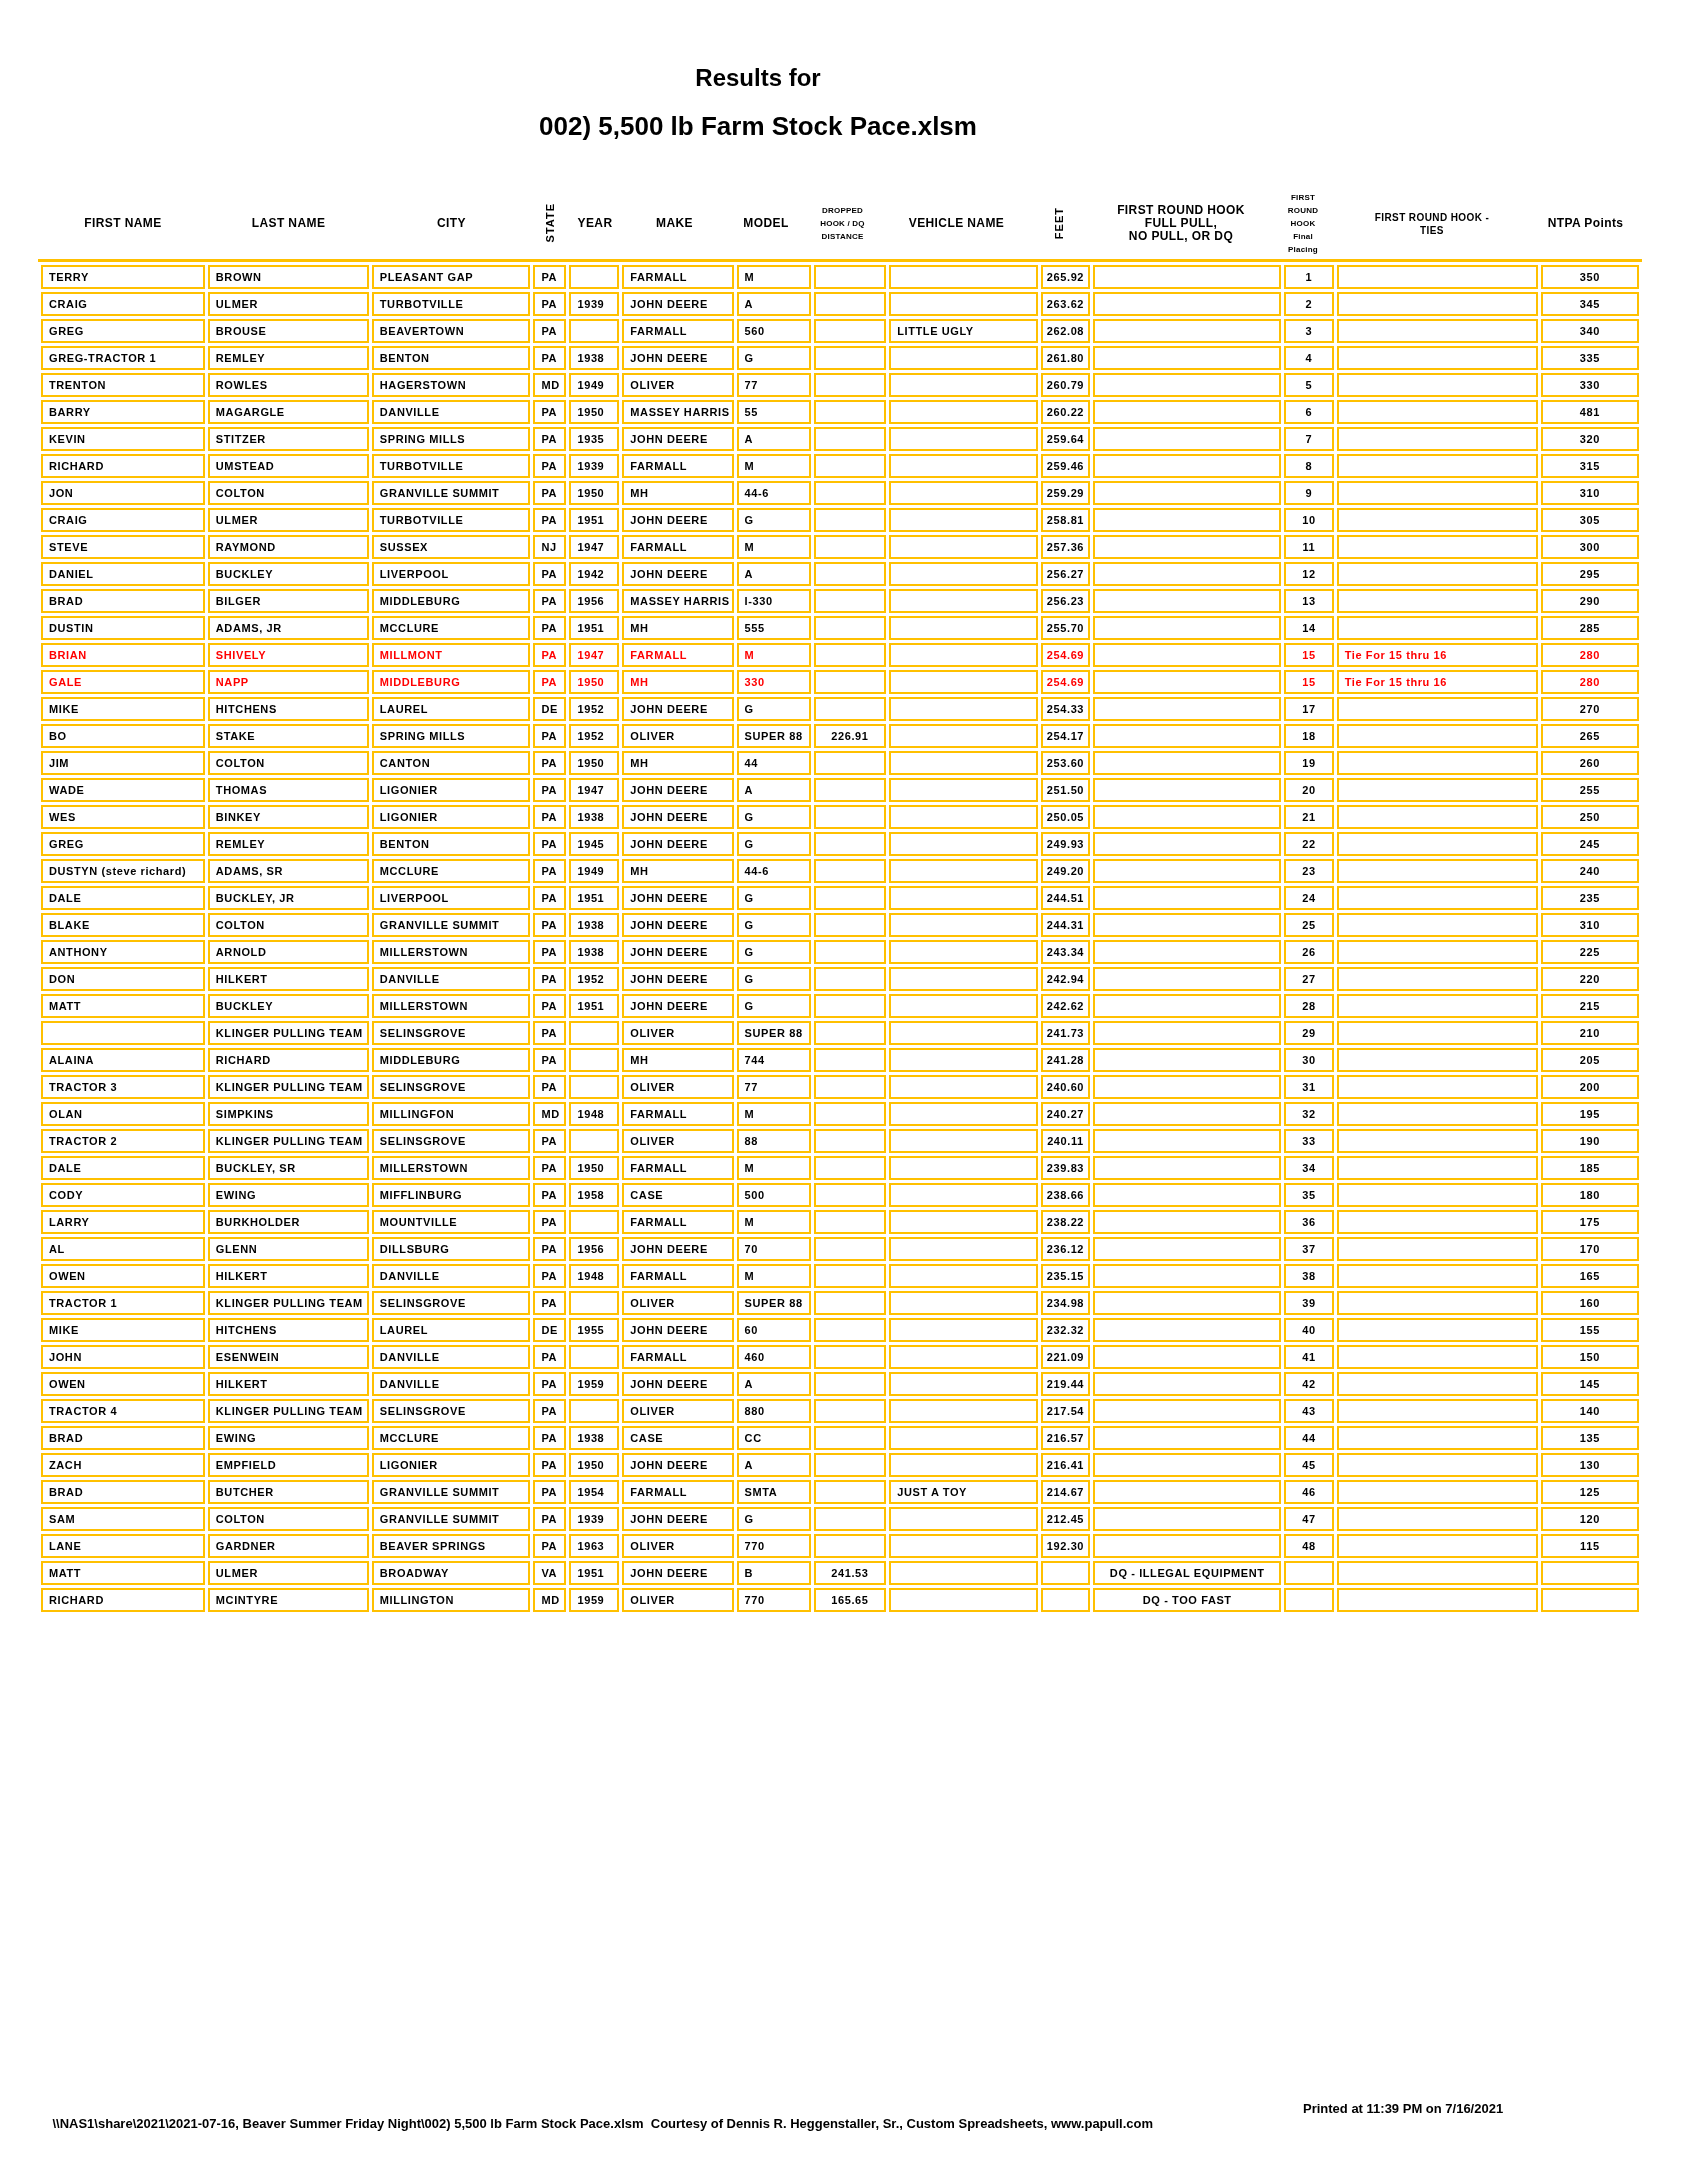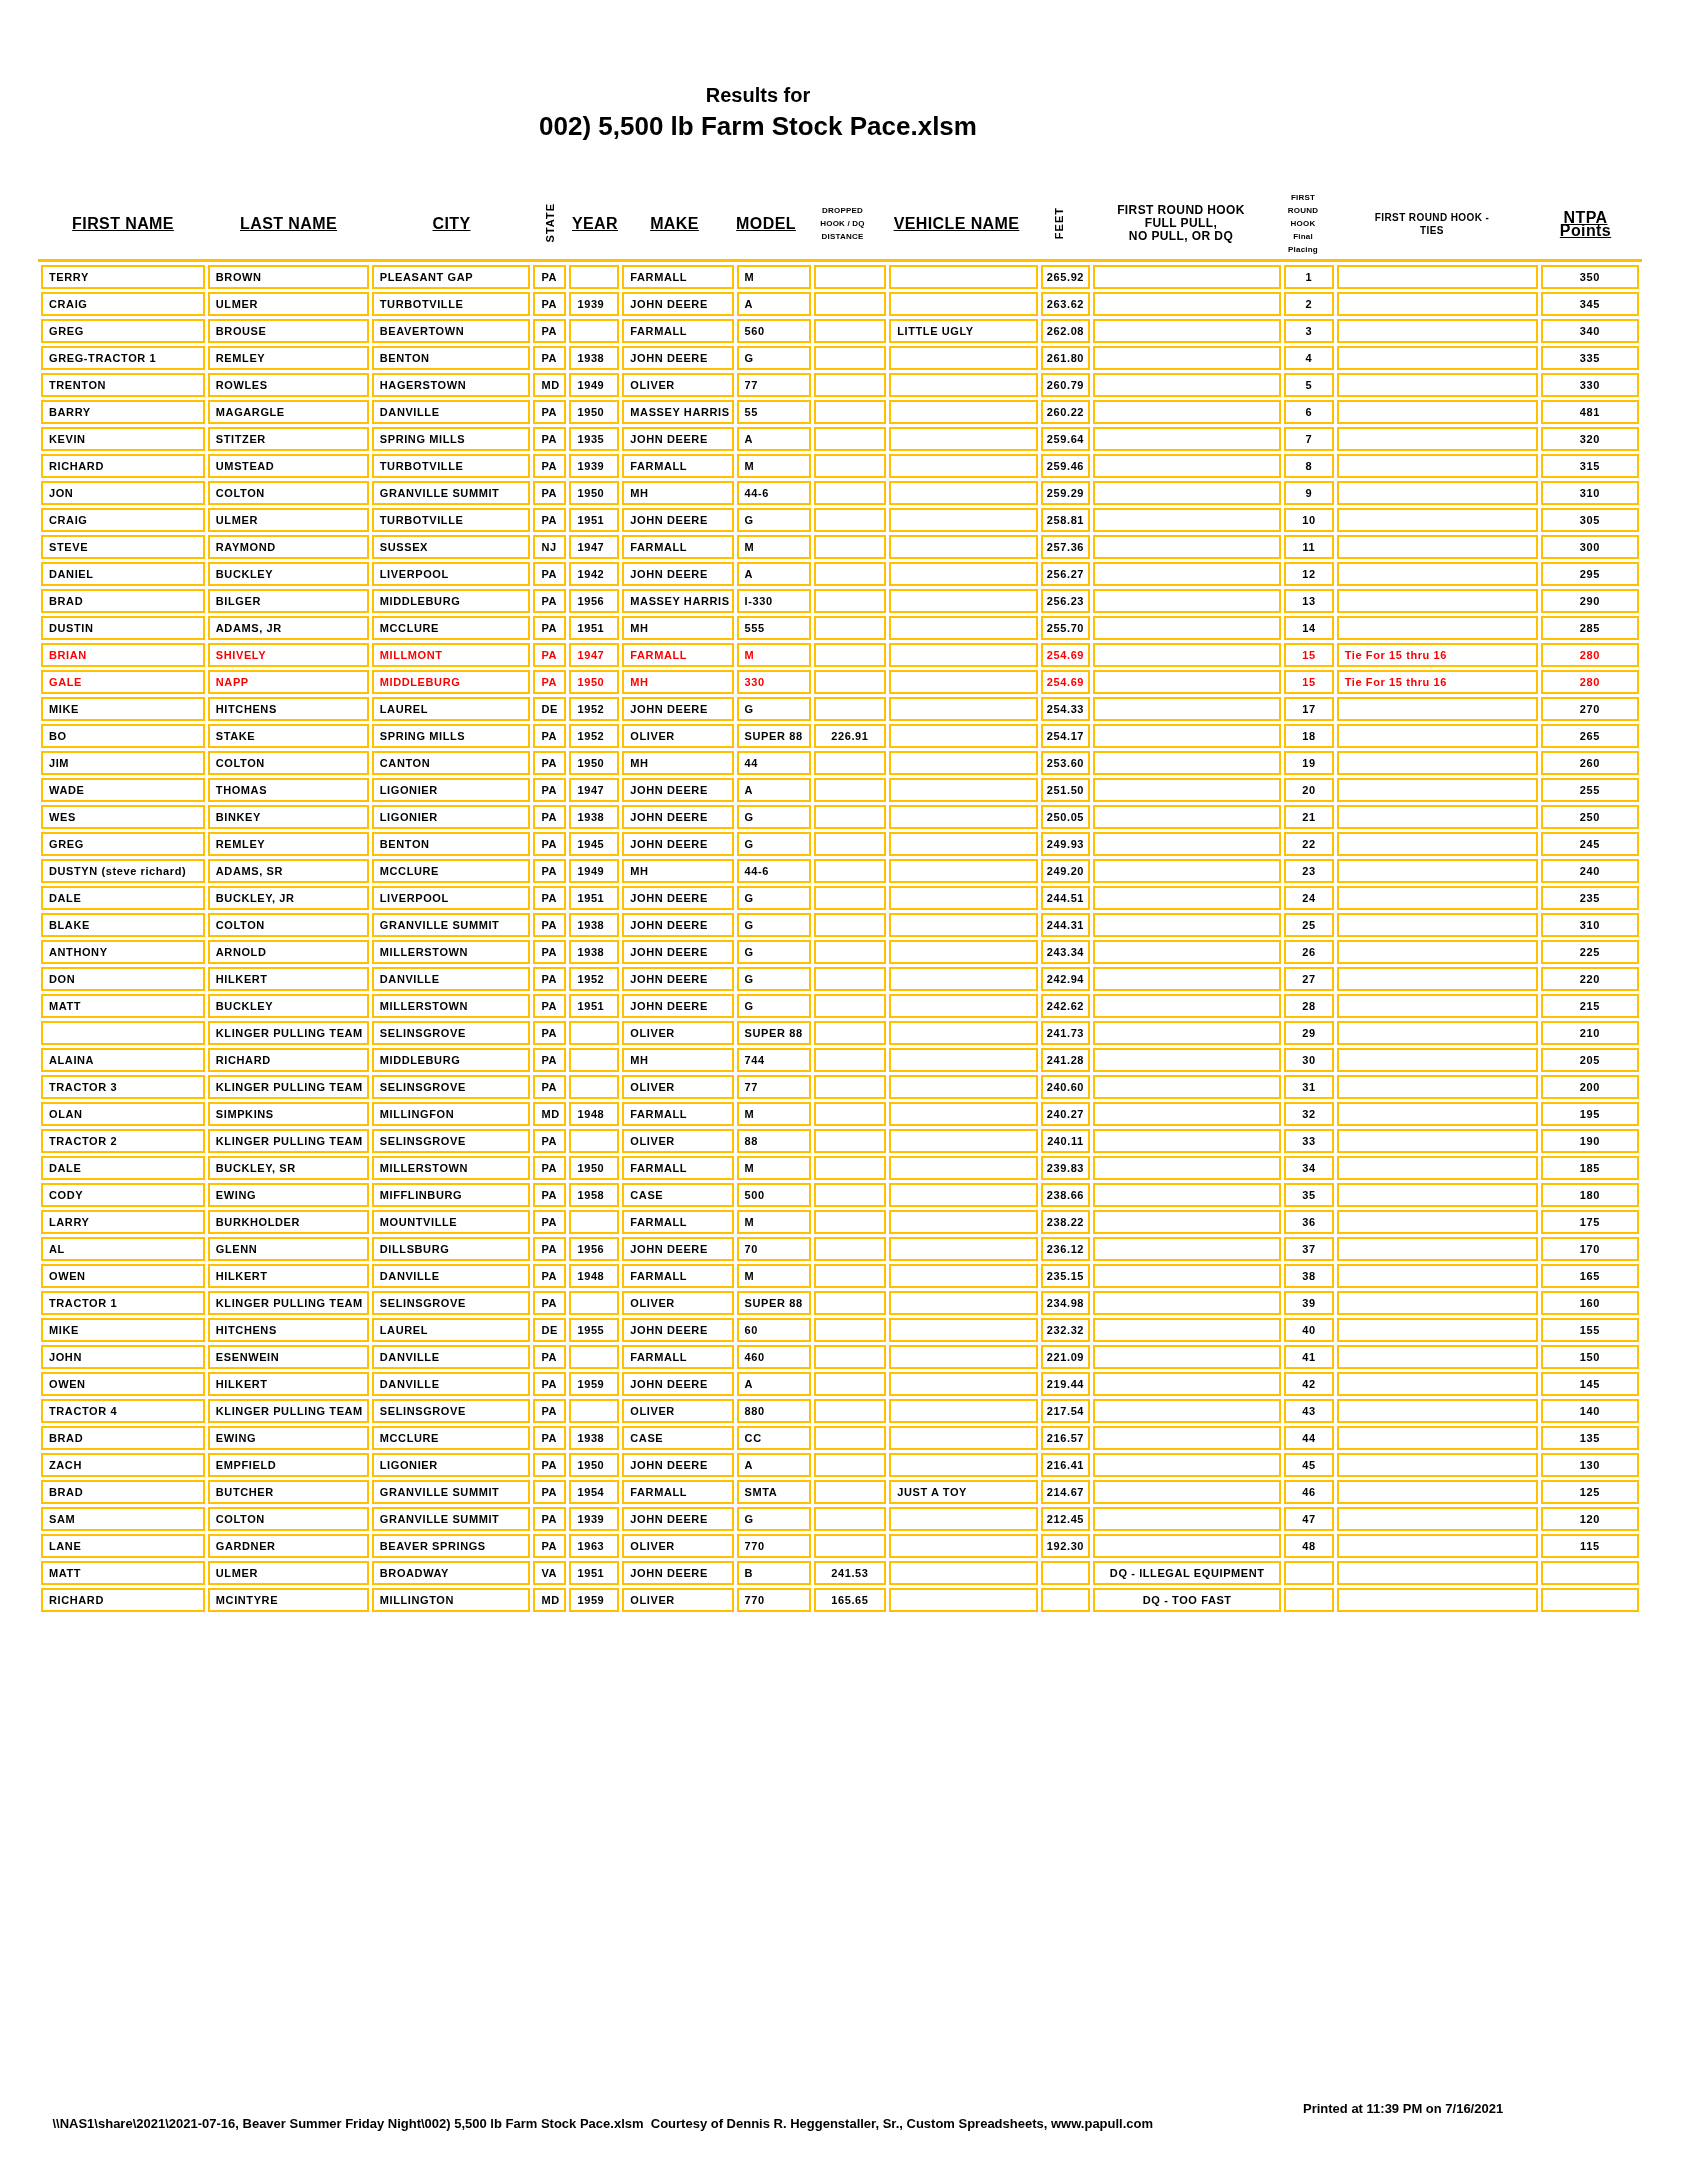--- a/index.html
+++ b/index.html
@@ -6,34 +6,34 @@
     --gold:#FFC000;
     --red:#FF0000;
     --ink:#000000;
   }
   html,body{margin:0;padding:0;}
   body{
     width:1683px;height:2178px;background:#ffffff;position:relative;
     font-family:"Liberation Sans",sans-serif;font-weight:bold;color:var(--ink);
   }
   .title{position:absolute;left:758px;transform:translateX(-50%);white-space:nowrap;}
-  .title1{top:84px;font-size:20px;}
+  .title1{top:64px;font-size:24px;}
   .title2{top:111px;font-size:26px;}
 
   .tablewrap{position:absolute;left:38px;top:188px;width:1604px;}
   .headwrap{border-bottom:3px solid var(--gold);}
   table{border-collapse:separate;border-spacing:3px;table-layout:fixed;}
   td{box-sizing:border-box;}
 
   
   .hdrtable td{
     border:none;padding:0;height:53px;vertical-align:middle;text-align:center;
     white-space:pre-line;line-height:13px;
   }
-  .h-std{font-size:16px;letter-spacing:0.4px;text-decoration:underline;}
+  .h-std{font-size:12px;letter-spacing:0.4px;}
   .h-small{font-size:12px;line-height:12px;letter-spacing:0.4px;}
   .h-tiny{font-size:8px;line-height:9px;letter-spacing:0.2px;}
   .h-big{font-size:10px;line-height:15px;letter-spacing:0.4px;}
   .vtext{
     display:inline-block;writing-mode:vertical-rl;transform:rotate(180deg);
     font-size:11px;letter-spacing:1px;white-space:nowrap;
   }
   .ntpa-box{border:2px solid var(--gold);}
 
   

